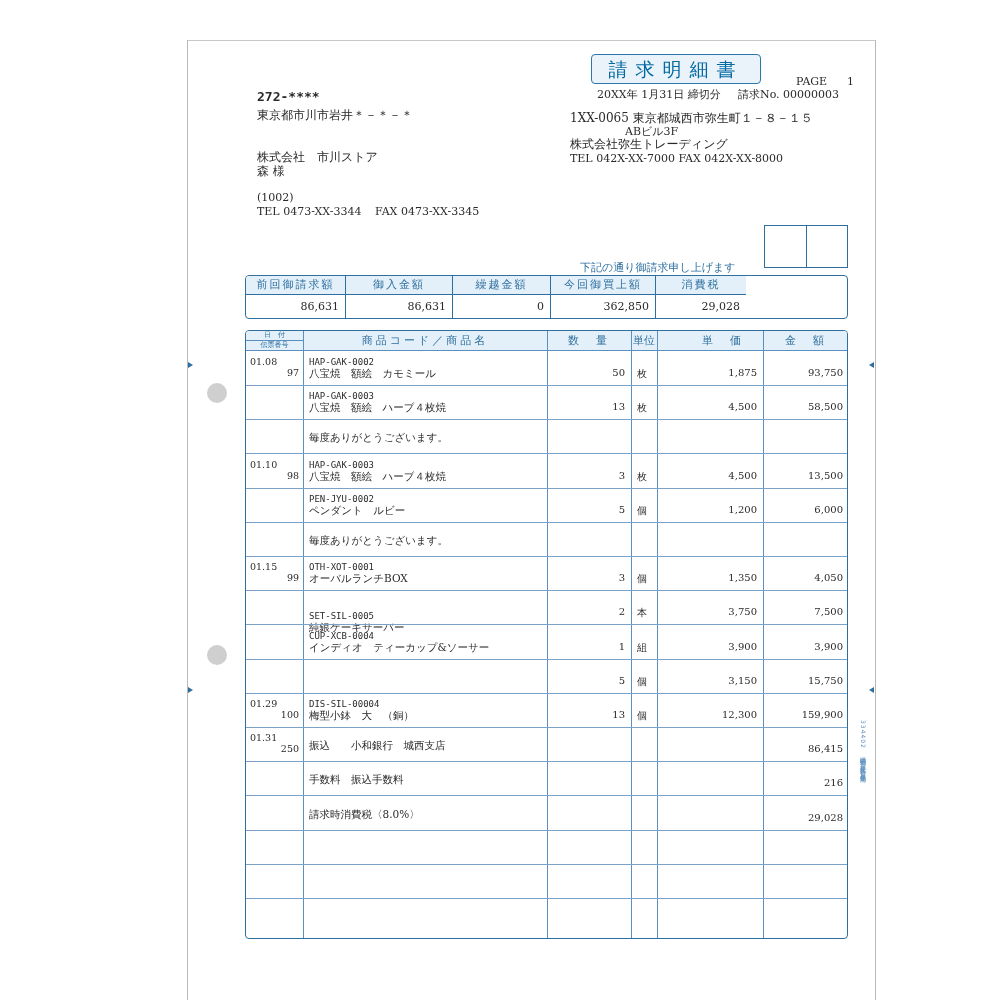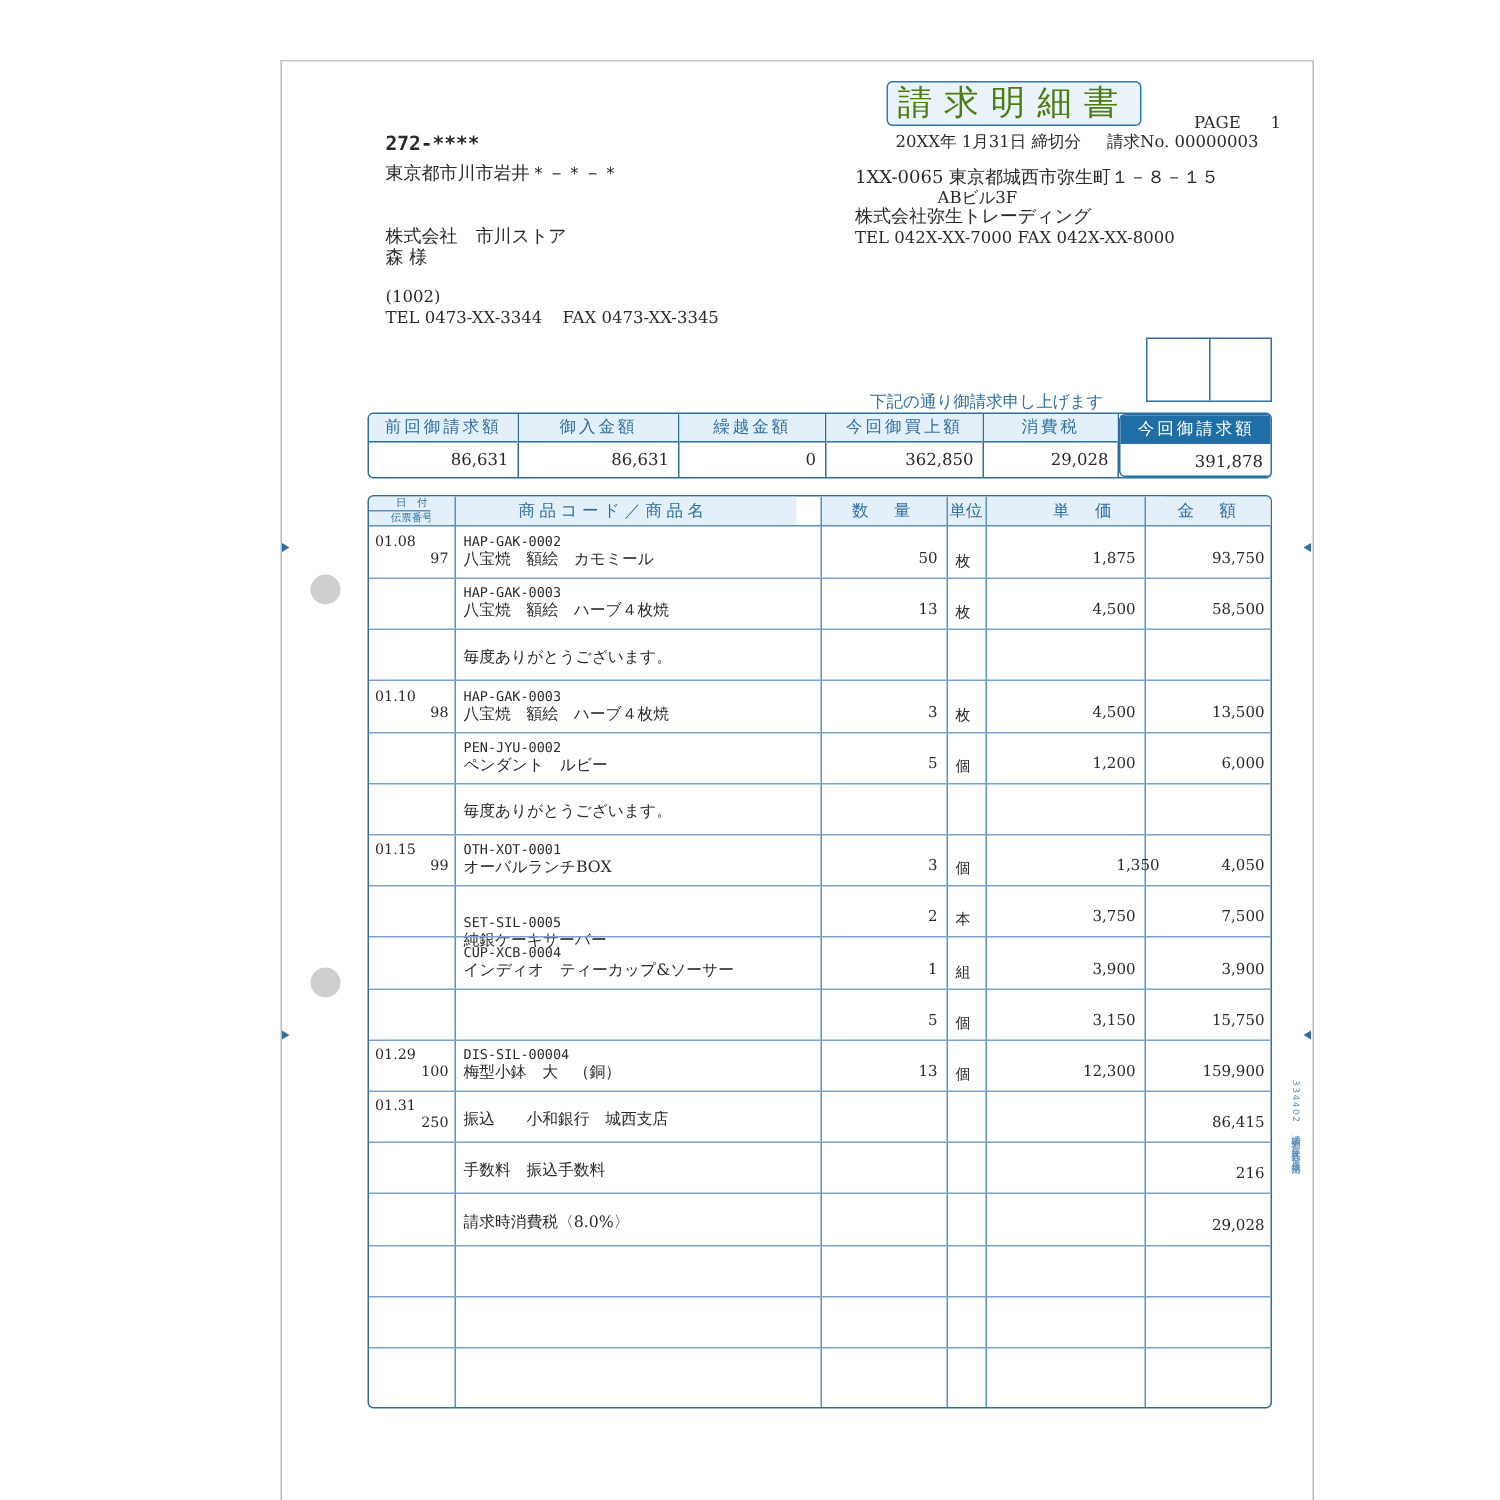--- a/index.html
+++ b/index.html
@@ -5,22 +5,22 @@
   html, body { margin:0; padding:0; background:#ffffff; }
   body { width:1000px; height:1000px; position:relative; overflow:hidden;
          font-family:"DejaVu Serif","Liberation Serif",serif; color:#2a2a2a; }
   .page { position:absolute; left:187px; top:40px; width:687px; height:980px;
           border-left:1px solid #b8b8b8; border-right:1px solid #b8b8b8; border-top:1px solid #c8c8c8; background:#fff; }
   .abs { position:absolute; white-space:nowrap; }
   .t11 { font-size:11px; line-height:13px; }
   .t12 { font-size:12px; line-height:14px; }
   .title-box { position:absolute; left:591px; top:54px; width:168px; height:28px;
                border:1.5px solid #2e77ad; border-radius:4px; background:#eaf3fa;
-               color:#4d7c0f; font-family:"DejaVu Sans","Liberation Sans",sans-serif;
-               font-size:23px; letter-spacing:8px; text-align:center; line-height:28px; }
+               color:#0369a1; font-family:"DejaVu Sans","Liberation Sans",sans-serif;
+               font-size:19px; letter-spacing:8px; text-align:center; line-height:28px; }
   .stamp { position:absolute; left:764px; top:225px; width:84px; height:43px;
            border:1.5px solid #2e6fa0; box-sizing:border-box; display:flex; }
   .stamp div { flex:1; }
   .stamp div:first-child { border-right:1px solid #2e6fa0; }
   .note { position:absolute; left:580px; top:260px; font-size:11px; color:#2e6fa0;
           font-family:"DejaVu Sans","Liberation Sans",sans-serif; }
   
   .summary { position:absolute; left:245px; top:275px; width:603px; height:44px;
              border:1.5px solid #2e6fa0; border-radius:4px; box-sizing:border-box; overflow:hidden; }
   .summary .col { position:absolute; top:0; height:100%; border-right:1px solid #2e6fa0; box-sizing:border-box; }
@@ -105,32 +105,28 @@
     <div class="val">0</div>
   </div>
   <div class="col" style="left:305px;width:105px;">
     <div class="hd">今回御買上額</div>
     <div class="val">362,850</div>
   </div>
   <div class="col" style="left:410px;width:90px;">
     <div class="hd">消費税</div>
     <div class="val">29,028</div>
   </div>
-  <div class="col hl" style="left:500px;width:103px;">
-    <div class="hd">今回御請求額</div>
-    <div class="val">391,878</div>
-  </div>
 </div>
 
 <div class="main" id="main-table">
   <div class="mh" style="left:0;width:57px;background:#e4f0f9;">
     <div class="mh-date" style="border-bottom:1px solid #5b8fbf;height:9px;">日　付</div>
     <div class="mh-date" style="height:9px;">伝票番号</div>
   </div>
-  <div class="mh" style="left:41px;width:244px;">商品コード／商品名</div>
+  <div class="mh" style="left:57px;width:244px;">商品コード／商品名</div>
   <div class="mh" style="left:301px;width:84px;">数　量</div>
   <div class="mh" style="left:385px;width:26px;letter-spacing:0;">単位</div>
   <div class="mh" style="left:411px;width:106px;padding-left:13px;">単　価</div>
   <div class="mh" style="left:517px;width:86px;">金　額</div>
   <div class="hline" style="top:19px;background:#5b8fbf;"></div>
 
   <div class="vline" style="left:57px;"></div>
   <div class="vline" style="left:301px;"></div>
   <div class="vline" style="left:385px;"></div>
   <div class="vline" style="left:411px;"></div>
@@ -290,21 +286,21 @@
           <span class="code">OTH-XOT-0001</span>
           <span class="name">オーバルランチBOX</span>
           <span class="desc"></span>
         </div>
         <div class="c" style="left:301px;width:84px;">
           <span class="num">3</span>
         </div>
         <div class="c" style="left:385px;width:26px;">
           <span class="unit">個</span>
         </div>
-        <div class="c" style="left:411px;width:106px;padding-left:16px;">
+        <div class="c" style="left:411px;width:106px;">
           <span class="num">1,350</span>
         </div>
         <div class="c" style="left:517px;width:86px;">
           <span class="num">4,050</span>
         </div>
       </div>
       <div class="hline" style="top: 259.2px;"></div>
       <div class="row" style="top: 259.4px;">
         <div class="c" style="left:0;width:57px;">
           <span class="dt"></span>

